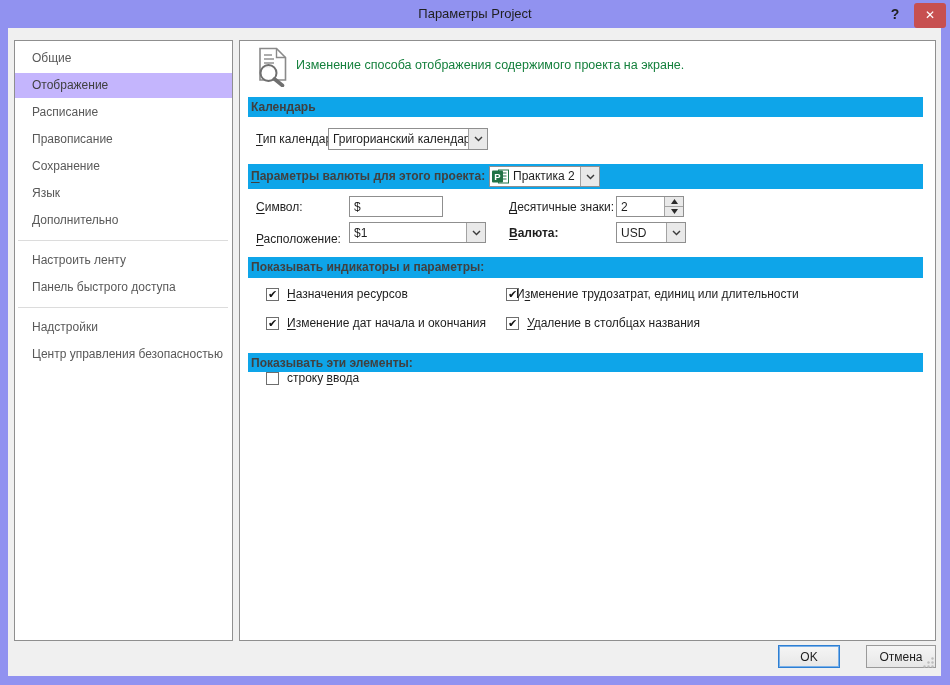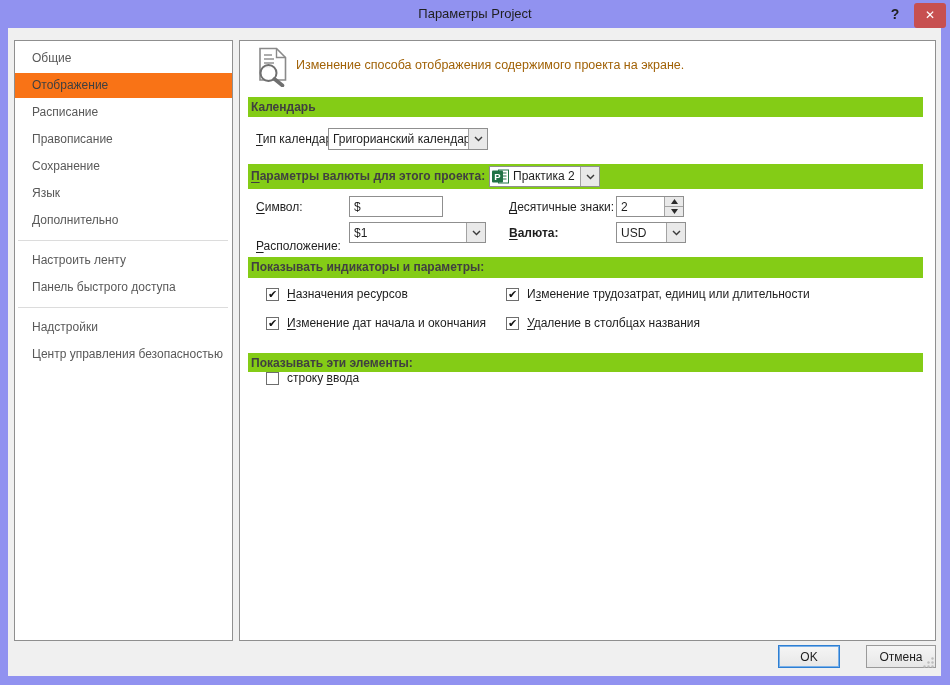--- a/index.html
+++ b/index.html
@@ -19,28 +19,28 @@
 
   
   .workspace { position:absolute; left:8px; top:28px; width:933px; height:648px; background:#f0f0f0; }
 
   .panel { position:absolute; background:#fff; border:1px solid #8f8f8f; }
   .sidebar { left:6px; top:12px; width:219px; height:601px; padding-top:4px; }
   .mainpanel { left:231px; top:12px; width:697px; height:601px; }
 
   
   .sb-item { height:27px; line-height:27px; padding-left:17px; font-size:12px; color:#595959; cursor:default; white-space:nowrap; }
-  .sb-item.selected { background:#f97316; color:#404040; height:25px; line-height:25px; margin:1px 0; }
+  .sb-item.selected { background:#c4b5fd; color:#404040; height:25px; line-height:25px; margin:1px 0; }
   .sb-divider { border:none; border-top:1px solid #dcdcdc; margin:6px 4px 6px 3px; }
 
   
   .desc-icon { position:absolute; left:16px; top:6px; }
-  .desc-text { position:absolute; left:56px; top:17px; font-size:12.5px; color:#a16207; }
-
-  .secbar { position:absolute; left:8px; width:675px; background:#84cc16;
+  .desc-text { position:absolute; left:56px; top:17px; font-size:12.5px; color:#15803d; }
+
+  .secbar { position:absolute; left:8px; width:675px; background:#0ea5e9;
             font-size:12px; font-weight:bold; color:#404040; padding-left:3px; }
   .secbar.b1 { top:56px;  height:20px; line-height:20px; }
   .secbar.b2 { top:123px; height:25px; line-height:25px; }
   .secbar.b3 { top:216px; height:21px; line-height:21px; }
   .secbar.b4 { top:312px; height:19px; line-height:21px; }
 
   .flabel { position:absolute; font-size:12px; color:#1e1e1e; white-space:nowrap; }
   .ak { text-decoration:underline; text-underline-offset:2px; }
 
   .tbox { position:absolute; background:#fff; border:1px solid #8f8f8f; font-family:"Liberation Sans",sans-serif;
@@ -163,21 +163,21 @@
               </svg>
             </span>
           <span class="sbtn">
               <svg width="7" height="5" viewBox="0 0 7 5">
                 <path d="M3.5 5 L0 0 H7 Z" fill="#2b2b2b"></path>
               </svg>
             </span>
         </span>
       </div>
 
-      <div class="flabel" style="left:16px; top:198px;"><span></span><span class="ak">Р</span><span>асположение:</span></div>
+      <div class="flabel" style="left:16px; top:191px;"><span></span><span class="ak">Р</span><span>асположение:</span></div>
       <div class="combo" style="left:109px; top:181px; width:137px; height:21px;">
         <span class="val">$1</span>
         <span class="cbtn">
             <svg width="9" height="6" viewBox="0 0 9 6">
               <path d="M1 1 L4.5 4.6 L8 1" fill="none" stroke="#3c3c3c" stroke-width="1.4"></path>
             </svg>
           </span>
       </div>
 
       <div class="flabel" style="left:269px; top:185px;font-weight:bold;"><span></span><span class="ak">В</span><span>алюта:</span></div>
@@ -193,21 +193,21 @@
       <div class="secbar b3">Показывать индикаторы и параметры:</div>
 
       <span class="cb" style="left:26px; top:247px;">
           <span class="mark">✔</span>
         </span>
       <div class="flabel" style="left:47px; top:246px;"><span></span><span class="ak">Н</span><span>азначения ресурсов</span></div>
 
       <span class="cb" style="left:266px; top:247px;">
           <span class="mark">✔</span>
         </span>
-      <div class="flabel" style="left:287px; top:246px;"><span>И</span><span class="ak">з</span><span>менение трудозатрат, единиц или длительности</span></div>
+      <div class="flabel" style="left:276px; top:246px;"><span>И</span><span class="ak">з</span><span>менение трудозатрат, единиц или длительности</span></div>
 
       <span class="cb" style="left:26px; top:276px;">
           <span class="mark">✔</span>
         </span>
       <div class="flabel" style="left:47px; top:275px;"><span></span><span class="ak">И</span><span>зменение дат начала и окончания</span></div>
 
       <span class="cb" style="left:266px; top:276px;">
           <span class="mark">✔</span>
         </span>
       <div class="flabel" style="left:287px; top:275px;"><span></span><span class="ak">У</span><span>даление в столбцах названия</span></div>

